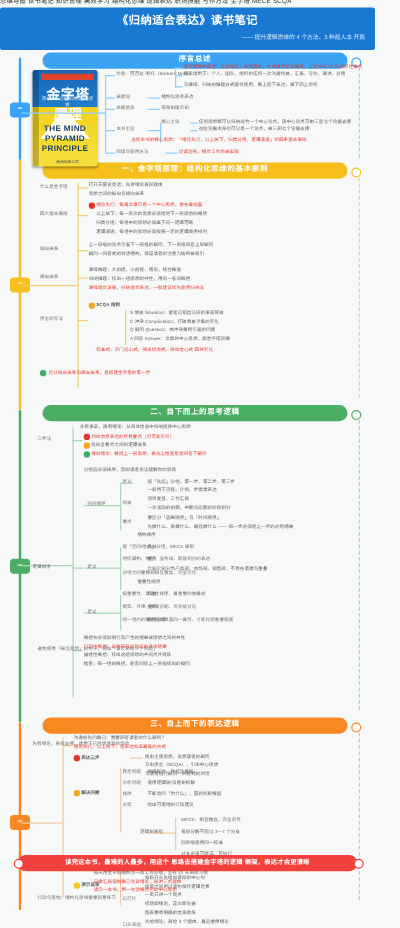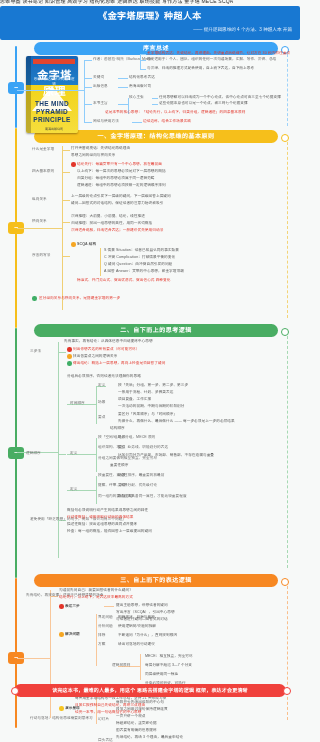--- a/index.html
+++ b/index.html
@@ -145,21 +145,21 @@
   }
 </style>
 </head>
 <body>
 
 <div class="toprow">
   <span>思维导图  读书笔记  知识管理  高效学习  结构化思维  逻辑表达  职场技能  写作方法  金字塔  MECE  SCQA</span>
 </div>
 
 <div class="titlebar">
-  <div class="t1">《金字塔原理》种超人本</div>
+  <div class="t1">《归纳适合表达》读书笔记</div>
   <div class="t2">—— 提升逻辑思维的 4 个方法、3 种超人本 开篇</div>
 </div>
 
 <div class="canvas">
 
   <div class="spine blue" style="top:4px;height:82px;"></div>
   <div class="spine yellow" style="top:86px;height:200px;"></div>
   <div class="spine green" style="top:286px;height:250px;"></div>
   <div class="spine orange" style="top:536px;height:150px;"></div>
 

